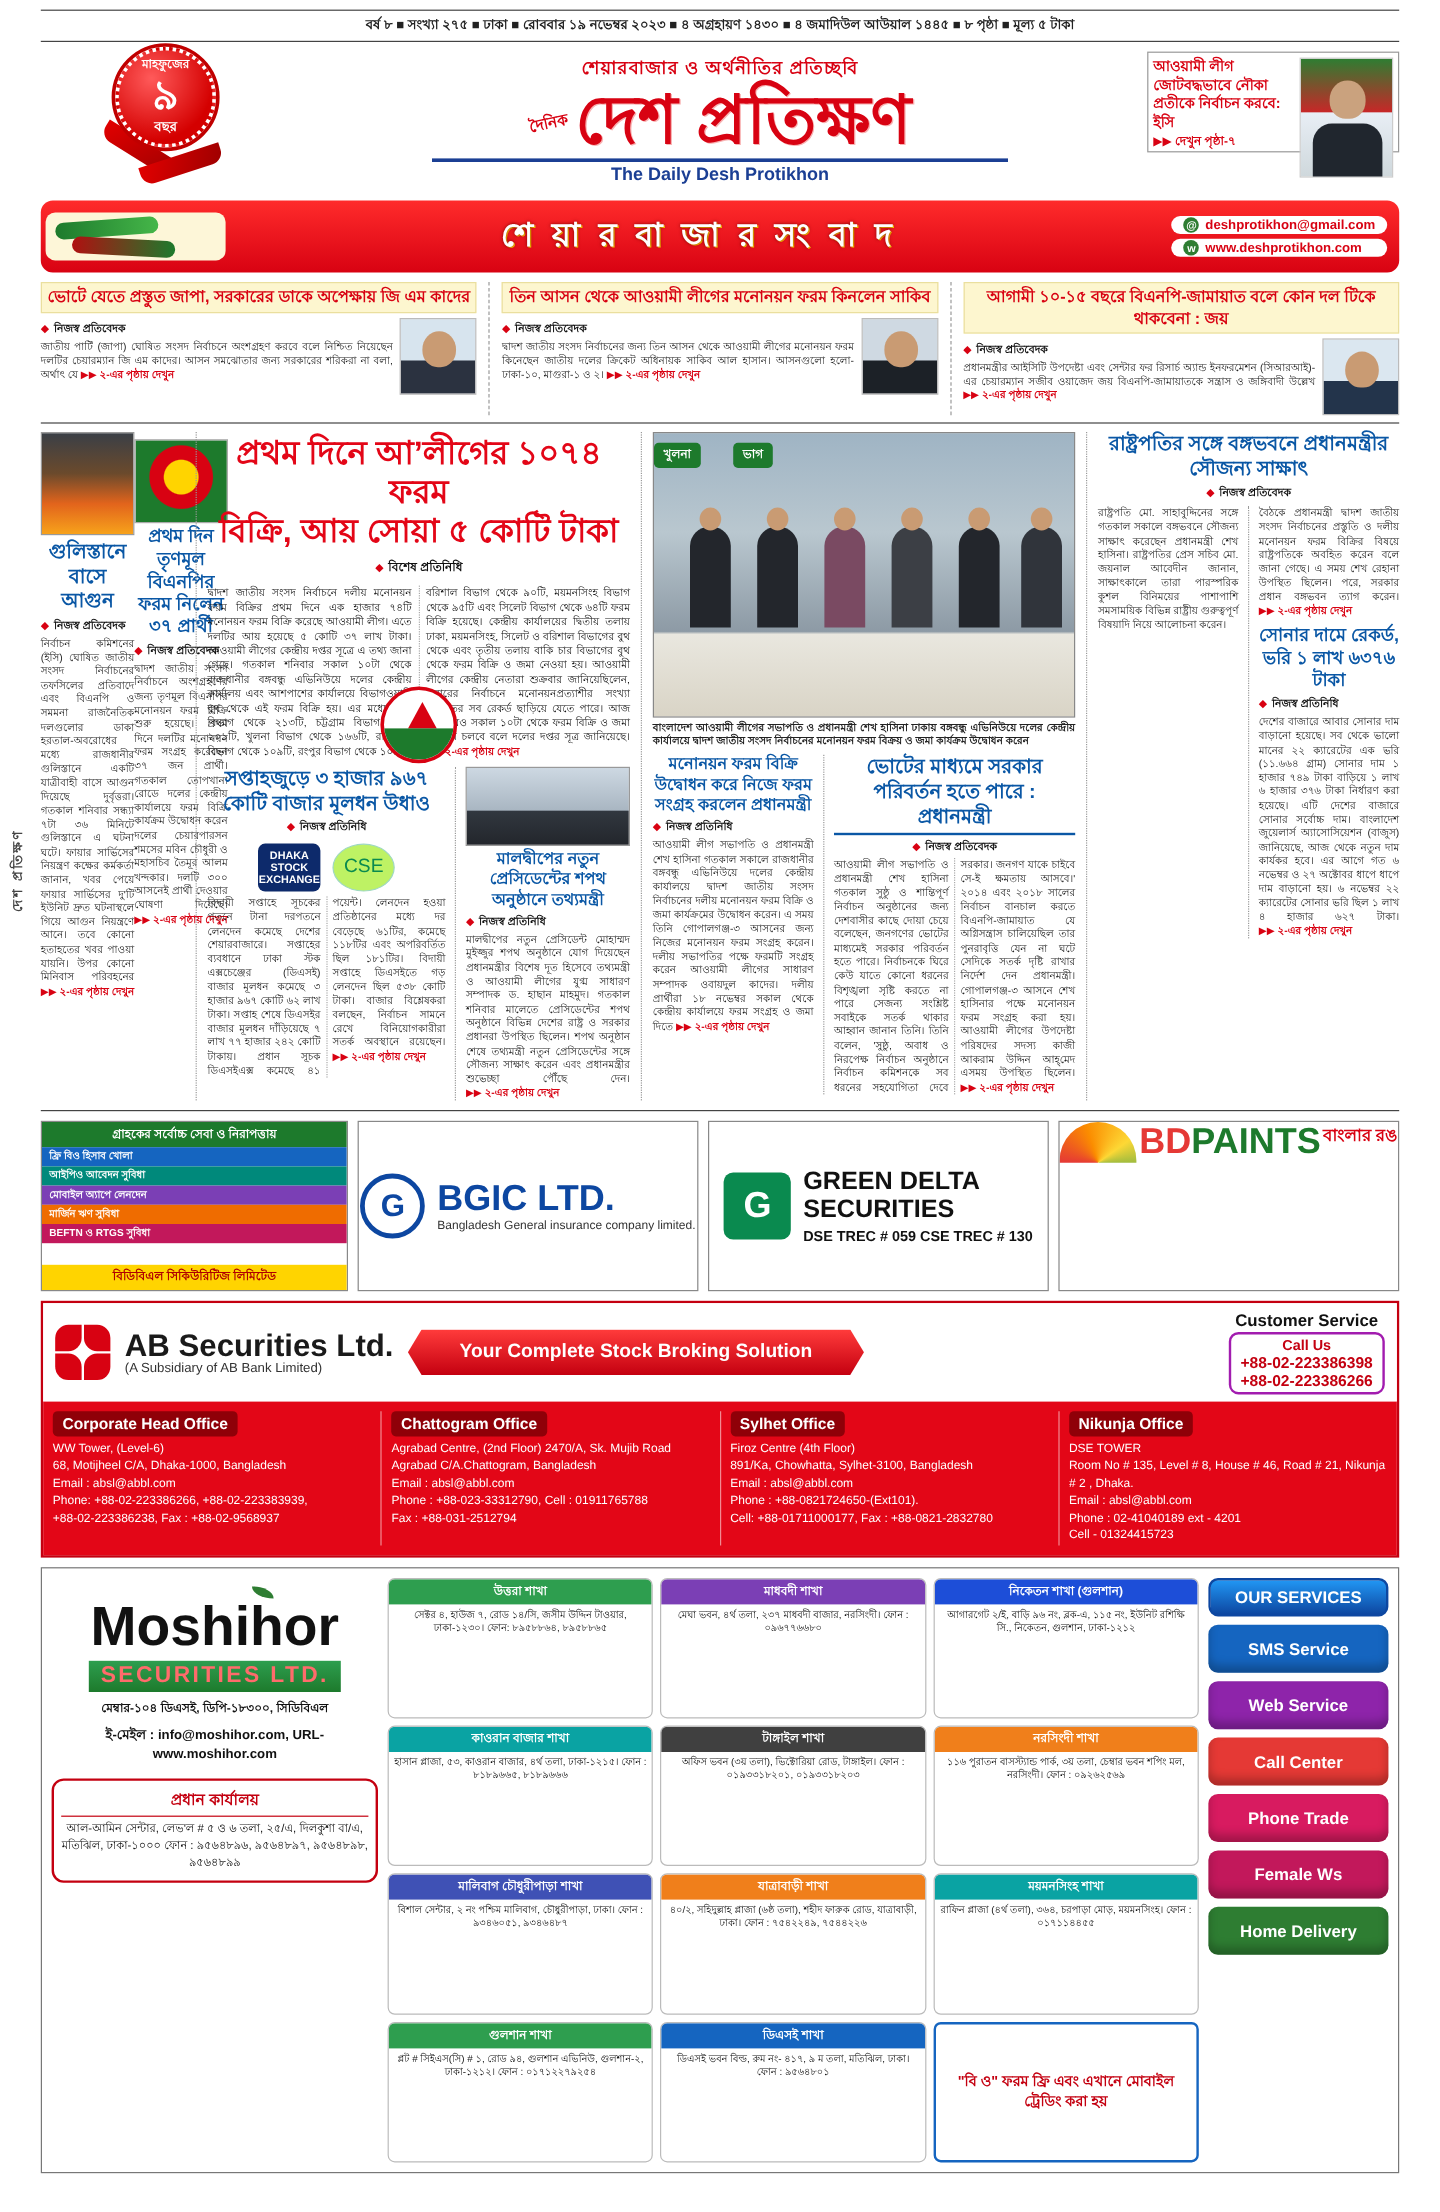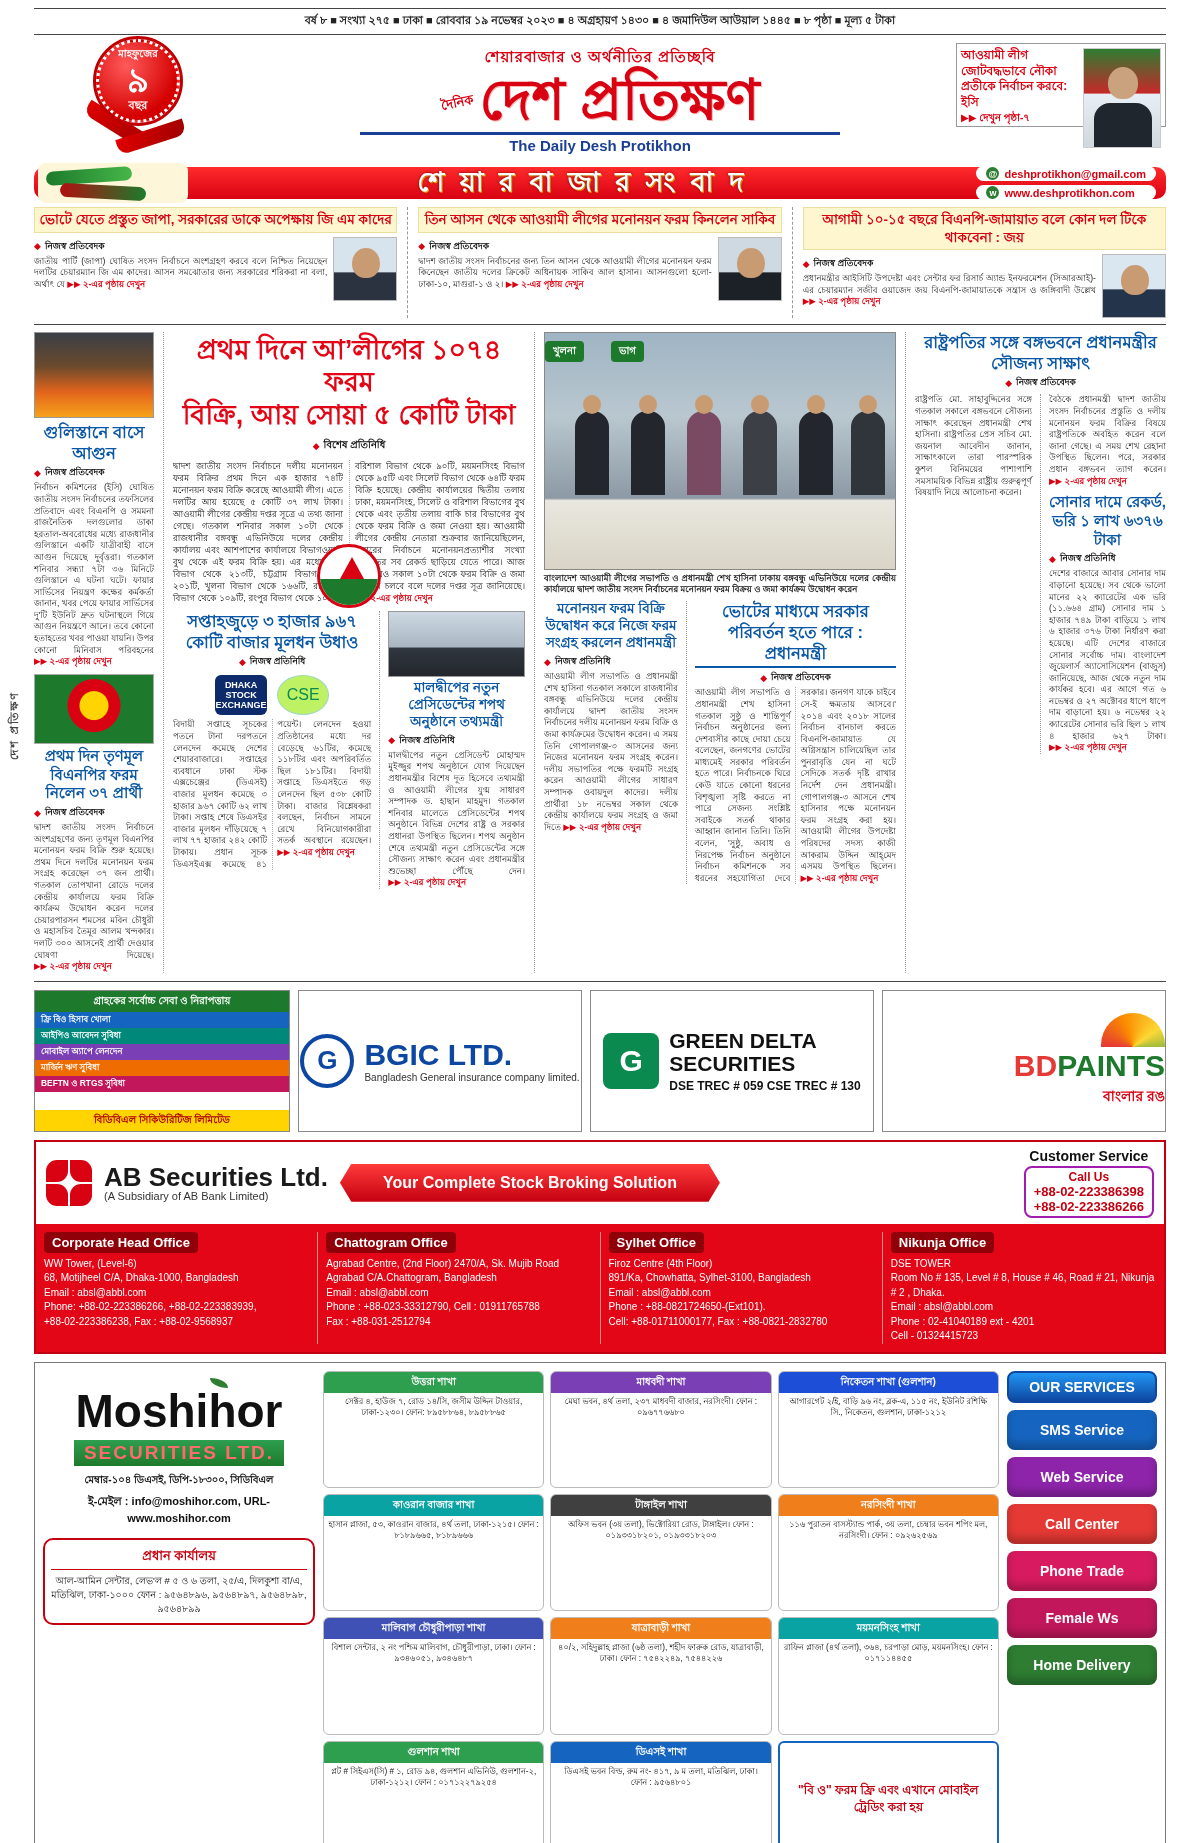--- a/index.html
+++ b/index.html
@@ -28,21 +28,21 @@
   .eng-line{color:#1b3f94;font-weight:bold;font-size:15px}
   .mast-side{position:absolute;right:0;top:8px;width:210px;height:84px;border:1px solid #999;display:flex;padding:4px;gap:4px;background:#fff}
   .side-text{flex:1;display:flex;flex-direction:column;justify-content:space-between}
   .side-head{color:#d80212;font-weight:bold;font-size:12px;line-height:1.3}
   .side-more{font-size:10px;font-weight:bold;color:#d80212}
   .side-photo{width:78px;height:100px;background:linear-gradient(180deg,#2e7d32 0%,#c62828 45%,#e8eef5 46%,#cfd8dc 100%);position:relative;border:1px solid #ccc}
   .side-photo .head{position:absolute;left:24px;top:18px;width:30px;height:32px;border-radius:50% 50% 45% 45%;background:#caa27e}
   .side-photo .suit{position:absolute;left:10px;bottom:0;width:58px;height:44px;border-radius:16px 16px 0 0;background:#20262e}
 
   
-  .banner{margin-top:4px;height:32px;background:linear-gradient(180deg,#ff2b2b,#d80212);border-radius:10px;display:flex;align-items:center;padding:4px 10px 4px 4px;gap:10px}
+  .banner{margin-top:4px;height:60px;background:linear-gradient(180deg,#ff2b2b,#d80212);border-radius:10px;display:flex;align-items:center;padding:4px 10px 4px 4px;gap:10px}
   .banner-logo{width:150px;height:40px;background:#fdf6d8;border-radius:8px;position:relative;overflow:hidden}
   .banner-logo .croc1,.banner-logo .croc2{position:absolute;width:86px;height:14px;border-radius:8px;background:linear-gradient(90deg,#1d7a2c,#45b649)}
   .banner-logo .croc1{left:8px;top:6px;transform:rotate(-4deg)}
   .banner-logo .croc2{left:22px;top:22px;transform:rotate(3deg);background:linear-gradient(90deg,#b01010,#1d7a2c)}
   .banner-title{flex:1;text-align:center;color:#fff;font-size:27px;font-weight:bold;letter-spacing:4px;text-shadow:0 0 3px #7a0000,1px 1px 0 #ffd400}
   .banner-contacts{display:flex;flex-direction:column;gap:4px}
   .pill{background:#fff;border-radius:12px;padding:1px 10px;font-size:11px;font-weight:bold;color:#d80212;display:flex;align-items:center;gap:5px}
   .pill .ic{width:13px;height:13px;border-radius:50%;background:#2e7d32;color:#fff;font-size:9px;display:flex;align-items:center;justify-content:center}
 
   
@@ -58,21 +58,21 @@
   .brief-photo .face{position:absolute;left:18px;top:10px;width:28px;height:30px;border-radius:50% 50% 46% 46%;background:#c99b73}
   .byline{display:flex;align-items:center;gap:4px;font-size:9px;font-weight:bold;color:#111;margin:2px 0}
   .dia{color:#d80212;font-size:9px}
   .body-txt{font-size:8.6px;line-height:1.35;text-align:justify;color:#222}
   .more{color:#d80212;font-weight:bold;font-size:8.6px;white-space:nowrap}
   .arr{color:#d80212;font-weight:bold}
 
   
   .main-band{display:flex;gap:9px;margin-top:7px}
   .vline{width:0;border-left:1px dotted #9a9a9a}
-  .colA{width:120px;flex:none;display:flex;flex-direction:column}
+  .colA{width:120px;flex:none;display:flex;}
   .colB{width:352px;flex:none;display:flex;flex-direction:column}
   .colC{width:352px;flex:none;display:flex;flex-direction:column}
   .colD{flex:1;display:flex;flex-direction:column}
   .h-blue{color:#0a57a5;font-weight:bold;text-align:center;line-height:1.25}
   .h-red{color:#e30617;font-weight:bold;text-align:center;line-height:1.2}
   .fire-photo{height:86px;border:1px solid #999;background:linear-gradient(180deg,#3a3f46 0%,#6b4a2c 40%,#e2641c 70%,#f7a21b 100%);position:relative}
   .lead-head{font-size:27px;margin:2px 0 4px}
   .lead-byline{justify-content:center;font-size:10px}
   .lead-body{position:relative;column-count:2;column-gap:12px;column-rule:1px dotted #aaa;margin-top:4px;font-size:8.7px;line-height:1.38;text-align:justify}
   .al-logo{position:absolute;left:144px;top:84px;width:64px;height:64px;border-radius:50%;background:#fff;border:3px solid #d80212;z-index:2;overflow:hidden}
@@ -103,21 +103,21 @@
   .bdbl-item{color:#fff;font-weight:bold;padding:1px 6px;font-size:8.4px}
   .bdbl-hl{background:#ffd400;color:#b00000;font-weight:bold;text-align:center;font-size:10px;padding:2px;margin-top:auto}
   .ad-bgic{flex:1;display:flex;align-items:center;justify-content:center;gap:10px}
   .bgic-logo{width:54px;height:54px;border-radius:50%;border:4px solid #0d47a1;color:#0d47a1;font-size:26px;font-weight:bold;display:flex;align-items:center;justify-content:center}
   .bgic-name{color:#0d47a1;font-size:30px;font-weight:bold}
   .bgic-tag{font-size:10px;color:#333}
   .ad-gd{flex:1;display:flex;align-items:center;justify-content:center;gap:10px}
   .gd-logo{width:56px;height:56px;background:#0a8a4f;color:#fff;font-size:30px;font-weight:bold;display:flex;align-items:center;justify-content:center;border-radius:8px}
   .gd-name{font-size:21px;font-weight:bold;color:#111;line-height:1.1}
   .gd-trec{font-size:12px;font-weight:bold;margin-top:4px}
-  .ad-paints{flex:1;display:flex;flex-direction:column;align-items:flex-end;justify-content:center;gap:2px}
+  .ad-paints{flex:1;display:flex;flex-direction:row;align-items:flex-start;justify-content:center;gap:2px}
   .fan{width:64px;height:34px;border-radius:64px 64px 0 0;background:conic-gradient(from 270deg at 50% 100%,#e53935,#fb8c00,#fdd835,#43a047,#1e88e5,#8e24aa)}
   .paints-name{font-size:30px;font-weight:bold}
   .pn-bd{color:#e53935}.pn-p{color:#1d7a2c}
   .paints-tag{color:#d80212;font-weight:bold;font-size:14px}
 
   
   .absec{border:2px solid #c40010;margin-top:8px}
   .ab-top{display:flex;align-items:center;padding:6px 10px;gap:12px;background:#fff}
   .ab-logo{width:46px;height:46px;position:relative;flex:none}
   .ab-petal{position:absolute;width:22px;height:22px;background:#d80212;border-radius:50% 0}

